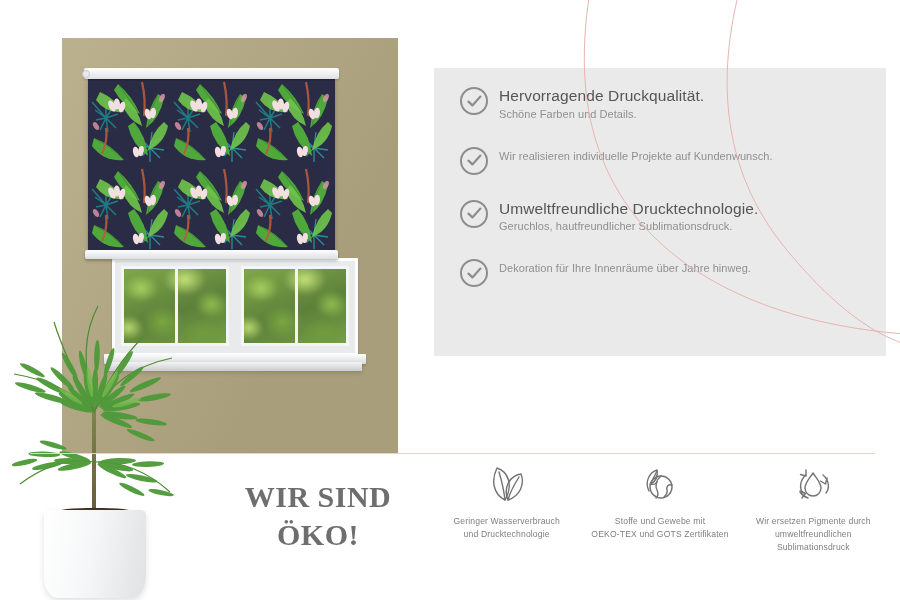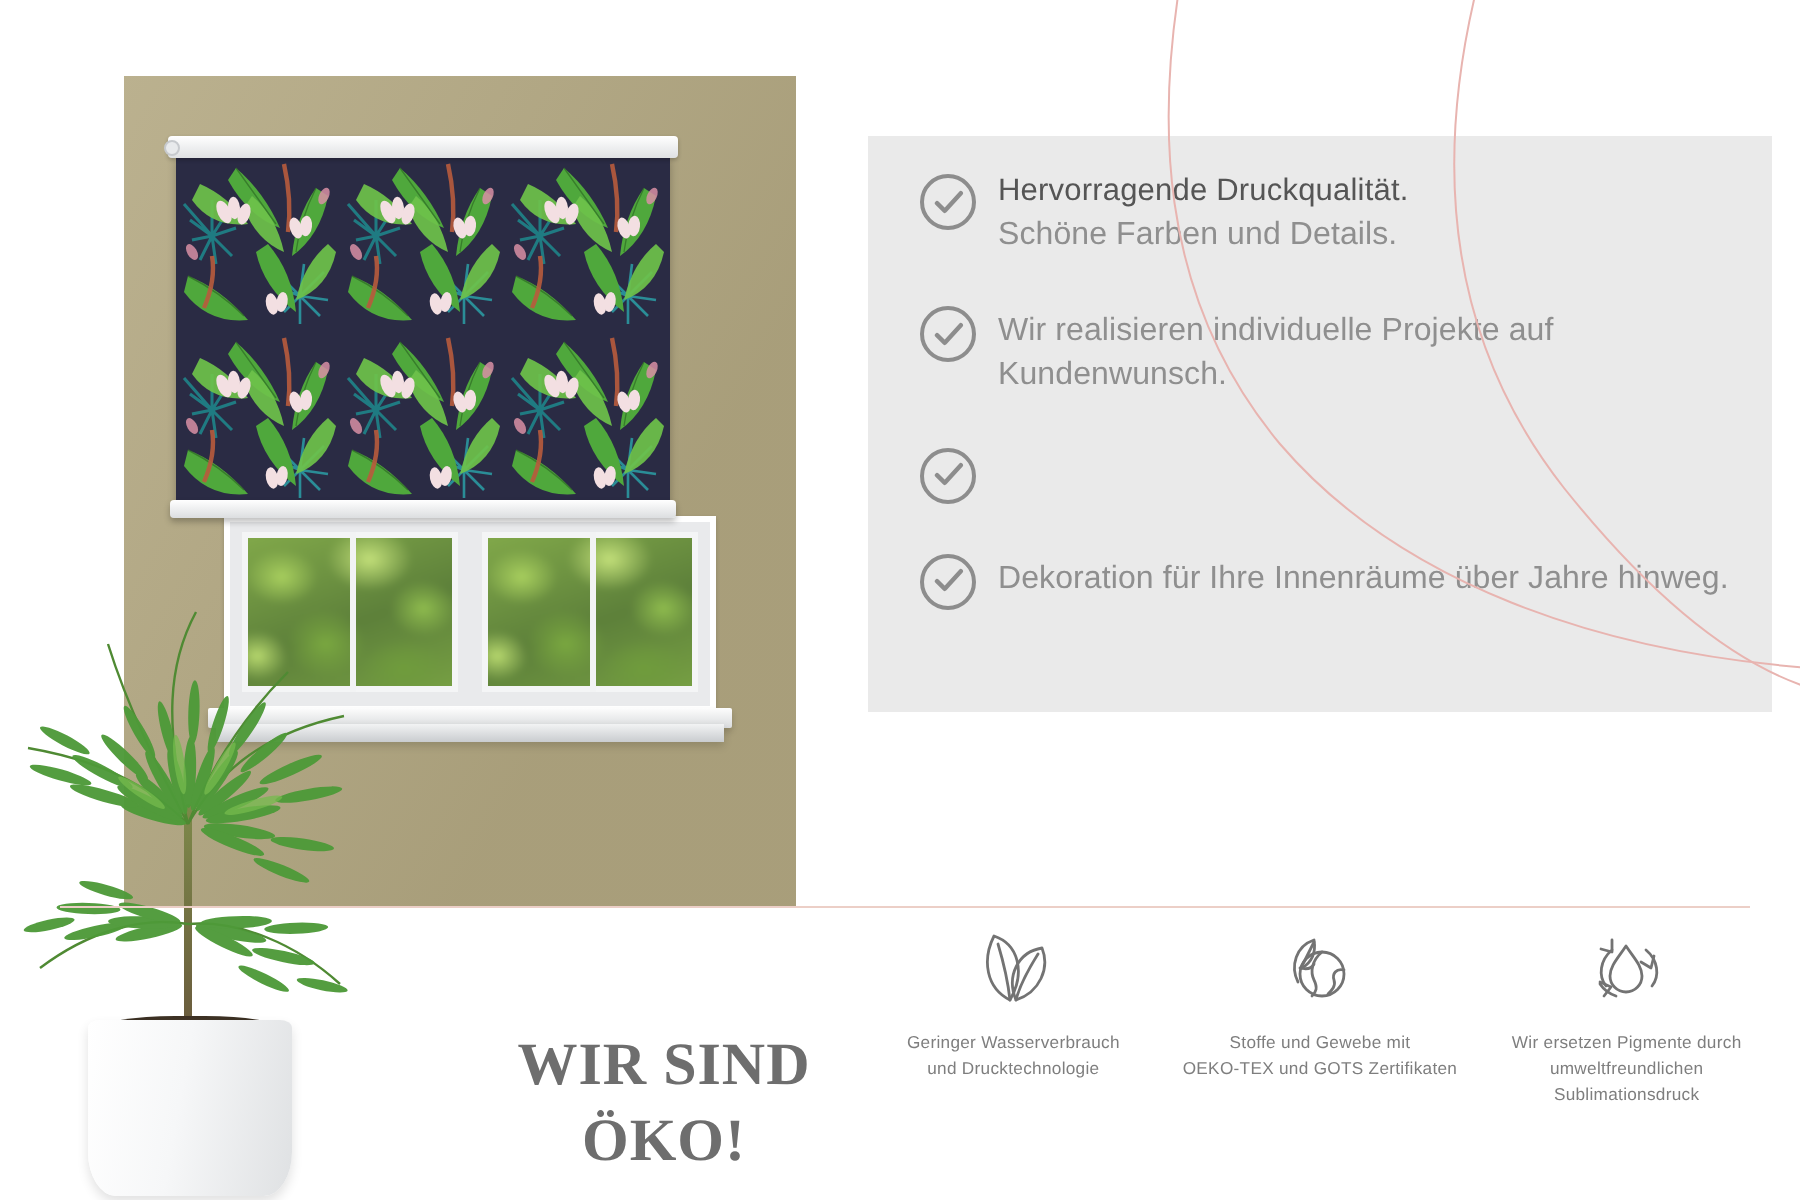--- a/index.html
+++ b/index.html
@@ -117,35 +117,34 @@
     flex:0 0 auto; width:28px; height:28px; border-radius:50%;
     border:2px solid #8d8d8d; margin-right:11px; margin-top:1px;
     display:flex; align-items:center; justify-content:center;
   }
   .feat-text { padding-top:1px; }
   .feat-title {
     font-size:15.5px; color:#555555; font-weight:400;
     letter-spacing:.1px; line-height:1.15;
   }
   .feat-sub {
-    font-size:16px; color:#8f8f8f; line-height:1.35; margin-top:2px;
+    font-size:11px; color:#8f8f8f; line-height:1.35; margin-top:2px;
     letter-spacing:.05px;
   }
 
   
   .divider {
     position:absolute; left:30px; top:453px; width:845px; height:1px;
     background:#eccfc7; z-index:35;
   }
 
   
   .eco-head {
-    position:absolute; left:232px; top:478px; width:200px; text-align:center;
+    position:absolute; left:218px; top:478px; width:200px; text-align:center;
     z-index:36;
-    margin-top:36px;
   }
   .eco-head div {
     font-family:"Liberation Serif", serif;
     font-weight:bold; font-size:30px; color:#6e6e6e;
     line-height:1.27; letter-spacing:.5px;
   }
   .eco-items { position:absolute; left:430px; top:456px; width:460px; display:flex; z-index:36; }
   .eco-item { flex:1; text-align:center; }
   .eco-ico { height:56px; display:flex; align-items:center; justify-content:center; }
   .eco-cap {
@@ -385,20 +384,22 @@
       </div>
     </div>
 
     <div class="feature">
       <span class="check">
         <svg width="15" height="13" viewBox="0 0 15 13" aria-hidden="true">
           <path d="M1.5 6.6 L5.4 10.4 L13.4 1.6" stroke="#8d8d8d" stroke-width="2.2" fill="none" stroke-linecap="round" stroke-linejoin="round"></path>
         </svg>
       </span>
       <div class="feat-text">
+        <div class="feat-title">Umweltfreundliche Drucktechnologie.</div>
+        <div class="feat-sub">Geruchlos, hautfreundlicher Sublimationsdruck.</div>
       </div>
     </div>
 
     <div class="feature">
       <span class="check">
         <svg width="15" height="13" viewBox="0 0 15 13" aria-hidden="true">
           <path d="M1.5 6.6 L5.4 10.4 L13.4 1.6" stroke="#8d8d8d" stroke-width="2.2" fill="none" stroke-linecap="round" stroke-linejoin="round"></path>
         </svg>
       </span>
       <div class="feat-text">

